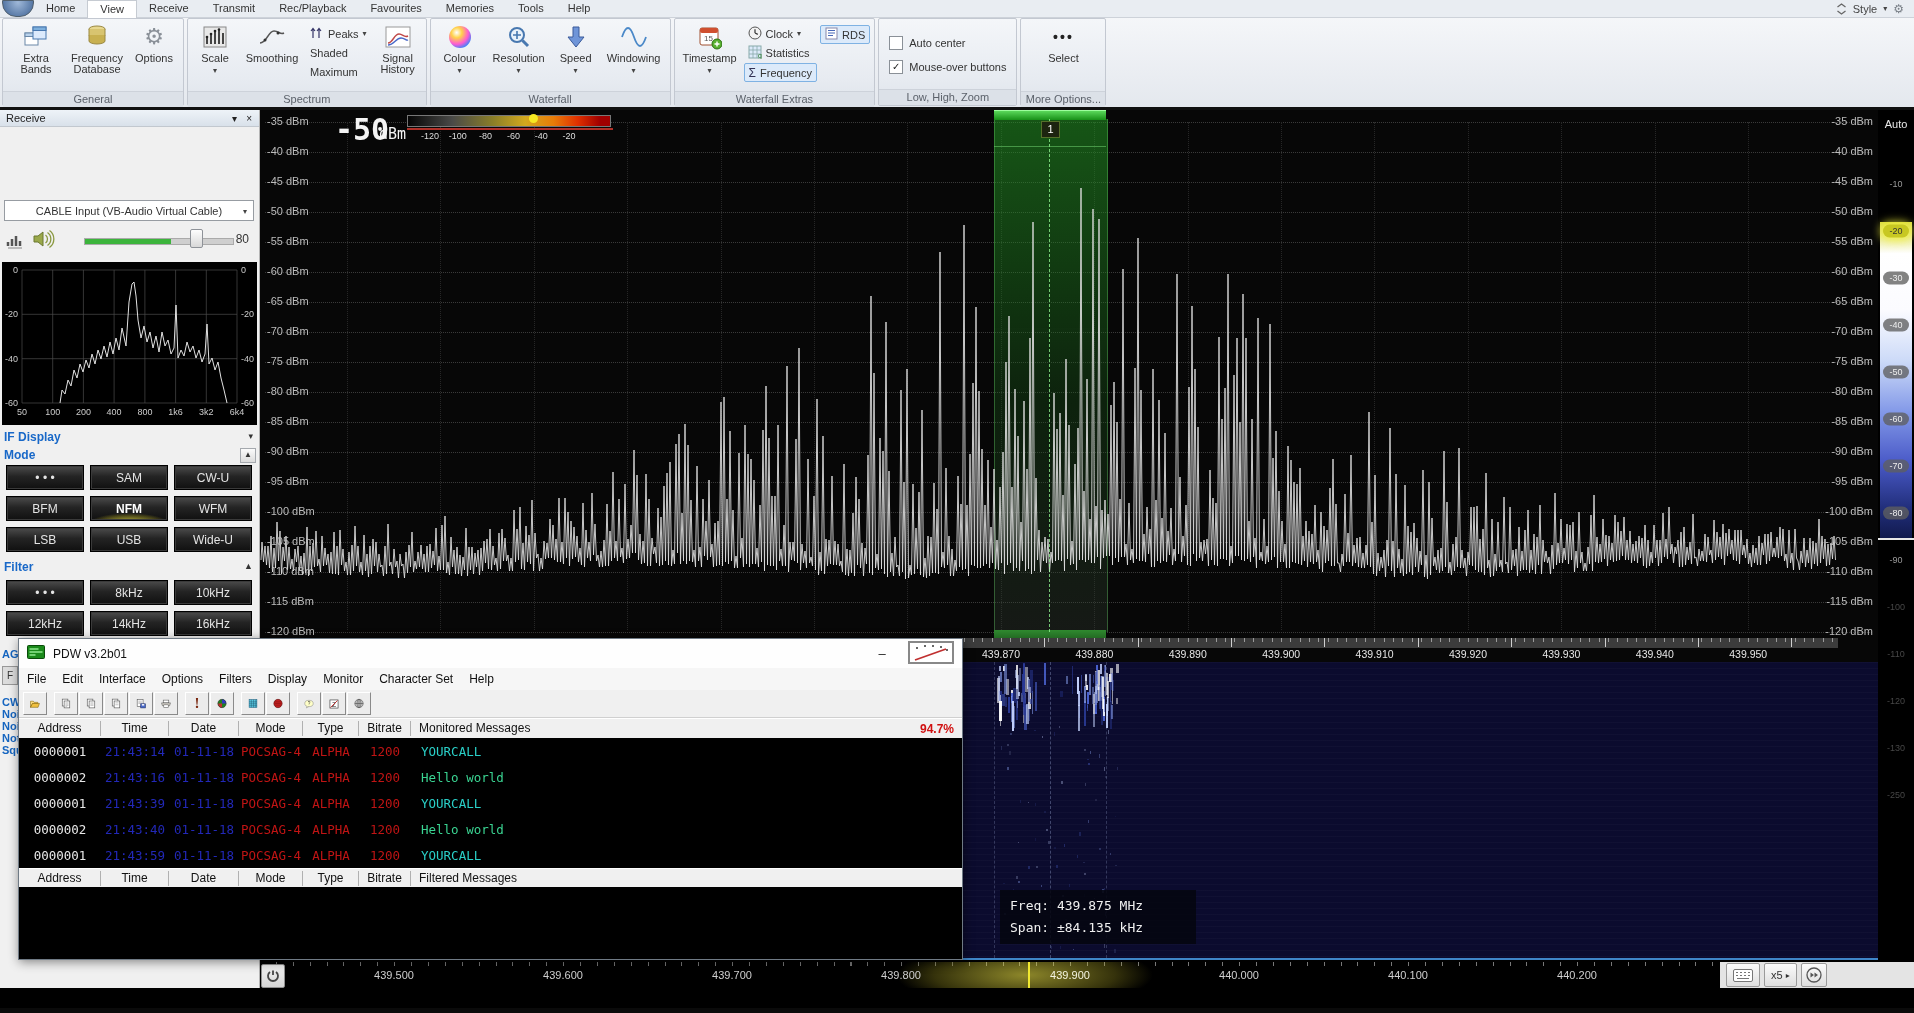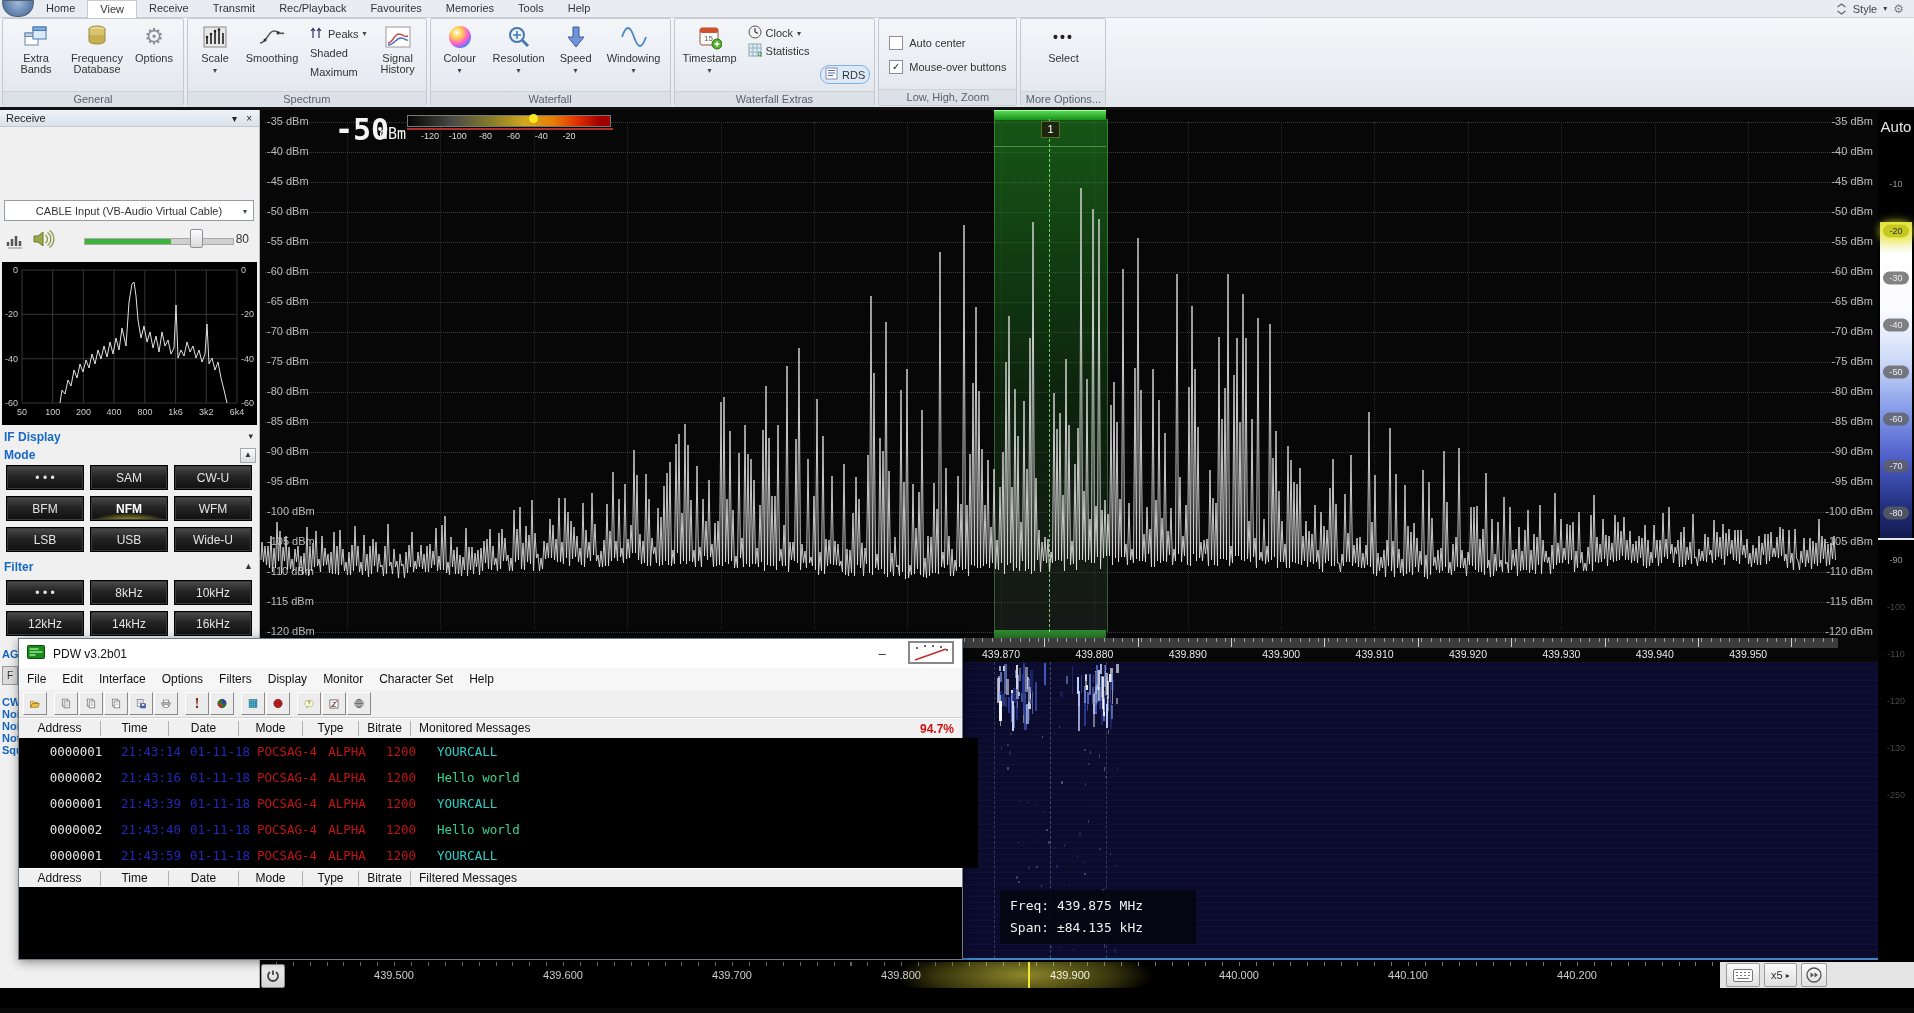--- a/index.html
+++ b/index.html
@@ -17,21 +17,21 @@
   #groups{position:absolute;left:2px;top:18px;height:88px;display:flex;gap:3px;align-items:stretch;}
   .rgroup{border:1px solid #c3c8d1;border-radius:2px;background:linear-gradient(#f4f6f9,#e7ebf1 70%,#dfe4eb);display:flex;flex-direction:column;}
   .rgitems{flex:1;display:flex;align-items:center;padding:2px 4px;gap:3px;}
   .rgl{height:15px;line-height:15px;text-align:center;font-size:11px;color:#5b616a;background:#dce1e8;border-top:1px solid #cdd2da;}
   .bigitem{width:58px;display:flex;flex-direction:column;align-items:center;justify-content:flex-start;gap:2px;height:66px;padding-top:2px;cursor:default;}
   .bigitem .ricon{height:28px;display:flex;align-items:center;justify-content:center;}
   .bigitem .rlabel{font-size:11px;line-height:11px;text-align:center;color:#333;}
   .dropA{font-size:8px;color:#444;}
   .vstack{display:flex;flex-direction:column;justify-content:flex-start;gap:2px;height:62px;padding-top:2px;}
   .smallrow{display:flex;align-items:center;gap:4px;font-size:11px;color:#333;height:17px;padding:0 4px;white-space:nowrap;}
-  .smallrow.boxed{border:1px solid #7fb2e3;background:#dceafa;border-radius:9px;margin-top:40px;}
+  .smallrow.boxed{border:1px solid #7fb2e3;background:#dceafa;border-radius:2px;}
   .checkrow{display:flex;align-items:center;gap:6px;font-size:11px;color:#333;height:18px;white-space:nowrap;}
   .cbox{width:12px;height:12px;border:1px solid #8a9097;background:#fff;font-size:10px;line-height:12px;text-align:center;color:#222;}
   .sphere{width:22px;height:22px;border-radius:50%;background:radial-gradient(circle at 35% 30%,#fff,#ffd24a 25%,#ff5ad2 55%,#2a86ff 80%,#123a8a);}
   .dots3{font-size:14px;letter-spacing:2px;color:#222;font-weight:bold;}
   
   #leftPanel{position:absolute;left:0;top:110px;width:259px;height:878px;background:#f0f0f0;border-right:1px solid #b5b5b5;z-index:10;}
   #rxHeader{position:absolute;left:0;top:0;width:259px;height:17px;background:linear-gradient(#eef3f8,#d9e1ea);border-bottom:1px solid #c2c8cf;font-size:11px;color:#222;line-height:17px;padding-left:6px;box-sizing:border-box;}
   #rxHeader .hico{position:absolute;top:0;font-size:10px;color:#222;}
   #freqDisplay{position:absolute;left:2px;top:19px;width:255px;height:66px;background:#000;}
   #freqDisplay .rx{position:absolute;left:6px;top:3px;color:#e8d440;font-size:11px;font-weight:bold;}
@@ -73,21 +73,21 @@
   #gradDot{position:absolute;left:270px;top:4px;width:9px;height:9px;border-radius:50%;background:#f6e822;z-index:7;}
   #gradRedLine{position:absolute;left:148px;top:18px;width:206px;height:2px;background:#b03028;z-index:6;}
   .gradTick{position:absolute;top:21px;font-size:9px;color:#ddd;z-index:6;transform:translateX(-50%);}
   #ruler{position:absolute;left:0;top:528px;width:1579px;height:10px;background:#3c3c3c;z-index:5;
      background-image:repeating-linear-gradient(90deg,#9a9a9a 0 1px,transparent 1px 9.34px),repeating-linear-gradient(90deg,#d0d0d0 0 1px,transparent 1px 93.4px);background-position:4px 0,38px 0;background-size:100% 4px,100% 9px;background-repeat:no-repeat;background-color:#3c3c3c;}
   .freqLbl{position:absolute;top:538px;font-size:10.5px;color:#e6e6e6;transform:translateX(-50%);z-index:5;}
   
   #sliderStrip{position:absolute;left:1878px;top:110px;width:36px;height:852px;background:#000;z-index:6;}
   #sliderGrad{position:absolute;left:2px;top:112px;width:32px;height:316px;background:linear-gradient(#d8d840 0%,#ffffff 10%,#fbfbff 28%,#ccdaf8 44%,#8399e8 60%,#4a5ac8 76%,#23307e 90%,#111a4e 100%);}
   #sliderWhiteLine{position:absolute;left:0;top:428px;width:36px;height:2px;background:#e8e8e8;}
-  .sliderAuto{position:absolute;left:0;top:8px;width:36px;text-align:center;color:#e8e8e8;font-size:15px;}
+  .sliderAuto{position:absolute;left:0;top:8px;width:36px;text-align:center;color:#e8e8e8;font-size:11px;}
   .pill{position:absolute;left:5px;width:26px;height:13px;border-radius:7px;background:rgba(95,95,95,0.78);color:#eee;font-size:9px;text-align:center;line-height:13px;transform:translateY(-50%);}
   .pill.activeTick{background:#c8c822;color:#333;box-shadow:0 0 8px 3px rgba(240,240,60,0.8);}
   .tickPlain{position:absolute;left:0;width:36px;text-align:center;color:#9a9a9a;font-size:9px;transform:translateY(-50%);}
   .tickFaint{position:absolute;left:0;width:36px;text-align:center;color:#474747;font-size:9px;transform:translateY(-50%);}
   
   #waterfallPanel{position:absolute;left:259px;top:662px;width:1619px;height:298px;z-index:5;background:#0b0b2e;background-image:repeating-linear-gradient(180deg,rgba(255,255,255,0.025) 0 1px,transparent 1px 6px);border-bottom:2px solid #3f86c8;box-sizing:border-box;}
   .wfDash{position:absolute;top:0;height:296px;width:0;border-left:1px dashed rgba(190,210,255,0.22);}
   .wfStripe{position:absolute;}
   #wfTooltip{position:absolute;left:741px;top:228px;width:196px;height:54px;background:rgba(4,6,16,0.88);color:#f0f0f0;font-family:"DejaVu Sans Mono",monospace;font-size:13px;line-height:22px;padding:5px 0 0 10px;box-sizing:border-box;z-index:8;}
   
@@ -109,21 +109,21 @@
   #pdwMenu .mi{padding:0 8px;}
   #pdwToolbar{position:absolute;left:0;top:51px;width:100%;height:28px;background:#f0f0f0;border-bottom:1px solid #d0d0d0;display:flex;align-items:center;padding-left:4px;box-sizing:border-box;}
   .tbtn{width:24px;height:23px;border:1px solid;border-color:#fff #8a8a8a #8a8a8a #fff;background:#ececec;display:flex;align-items:center;justify-content:center;margin-right:1px;}
   .tbtn svg{display:block;}
   .tsep{width:6px;}
   #pdwGauge{position:absolute;right:8px;top:2px;width:46px;height:23px;background:#fff;border:2px solid #888;box-sizing:border-box;}
   .pdwHdr{position:absolute;left:0;width:100%;height:19px;background:#f0f0f0;border-bottom:1px solid #9a9a9a;border-top:1px solid #fff;display:flex;font-size:12px;color:#111;align-items:center;}
   .hcell{border-right:1px solid #b0b0b0;height:15px;line-height:15px;text-align:center;box-sizing:border-box;}
   .hlast{flex:1;text-align:left;padding-left:8px;border-right:none;}
   .hrate{width:72px;color:#d01010;font-weight:bold;text-align:right;padding-right:8px;font-size:12px;}
-  #pdwRows{position:absolute;left:0;top:99px;width:100%;height:130px;background:#000;padding-left:16px;}
+  #pdwRows{position:absolute;left:0;top:99px;width:100%;height:130px;background:#000;}
   .prow{display:flex;height:26px;align-items:center;font-family:"DejaVu Sans Mono",monospace;font-size:12.5px;}
   .pcell{text-align:center;white-space:nowrap;overflow:hidden;}
   .cAddr{color:#e8e8e8;} .cTime{color:#2228b8;} .cDate{color:#2228b8;}
   .cMode{color:#c01414;} .cType{color:#c01414;} .cBit{color:#c01414;}
   .cMsgCyan{color:#2ad0c8;text-align:left;padding-left:10px;flex:1;}
   .cMsgGreen{color:#3ad492;text-align:left;padding-left:10px;flex:1;}
   #pdwFiltered{position:absolute;left:0;top:248px;width:100%;height:72px;background:#000;}
   
   #statusBar{position:absolute;left:0;top:988px;width:1914px;height:20px;background:#ececec;border-top:1px solid #c6c6c6;z-index:60;font-size:11px;color:#333;}
   .sbItem{position:absolute;top:4px;white-space:nowrap;}

